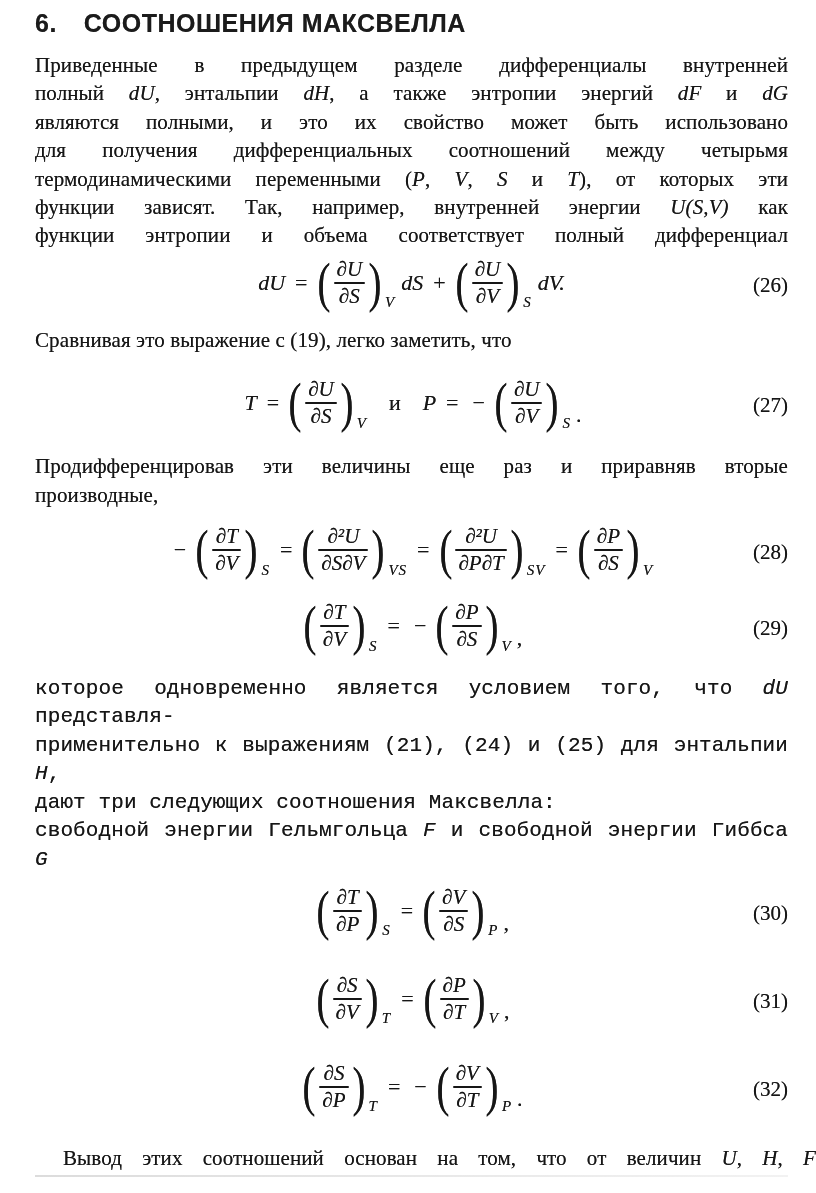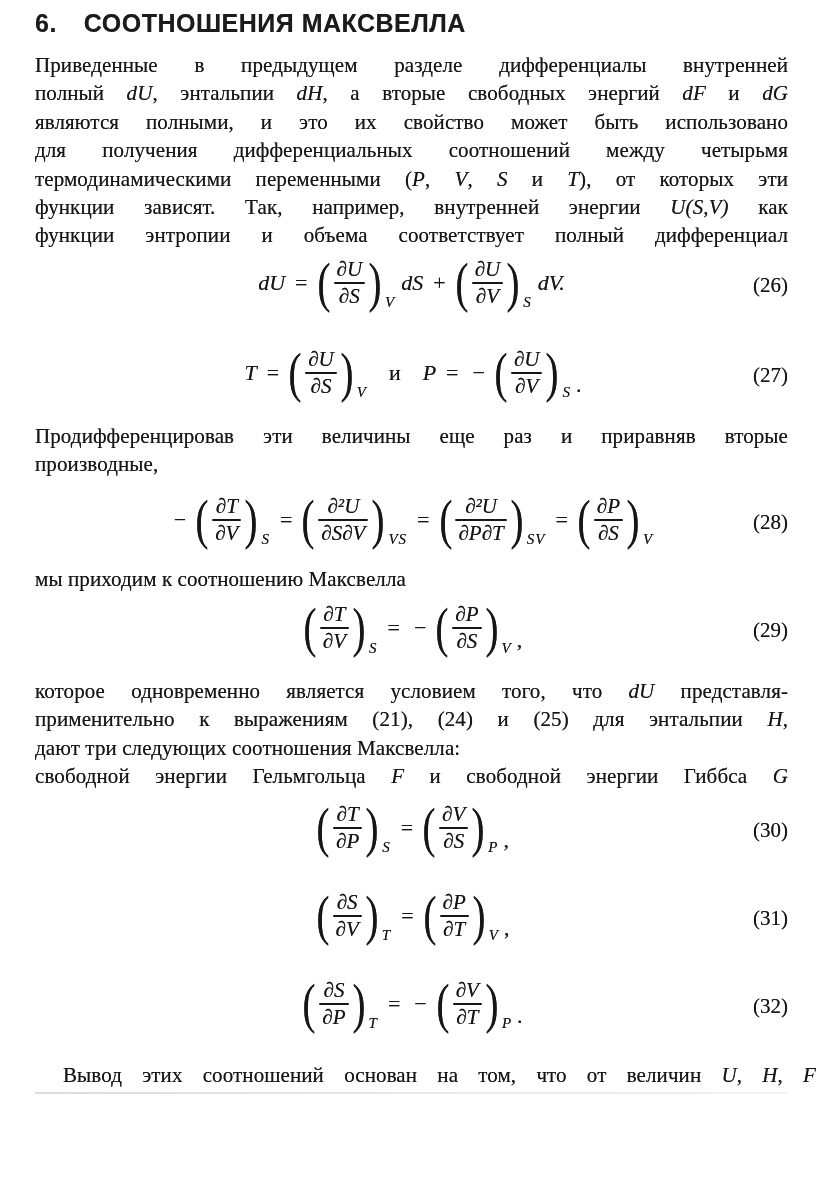--- a/index.html
+++ b/index.html
@@ -20,21 +20,21 @@
   .hnum{margin-right:27px;}
   
   .para{width:100%;}
   .tl{
     font-size:21px;line-height:28.4px;white-space:normal;
     text-shadow:0 0 0.6px rgba(0,0,0,0.65);
     letter-spacing:0.1px;
   }
   .jl{text-align:justify;text-align-last:justify;}
   .tl i{font-style:italic;}
-  .para-which{margin-top:8px;}
+  .para-which{margin-top:8px;font-family:Liberation Mono, monospace;}
   .para-conclusion{margin-top:16px;margin-left:28px;}
   
   .eqrow{
     position:relative;display:flex;justify-content:center;align-items:flex-start;
     padding-bottom:14px;min-height:52px;
   }
   #eq0{margin:8px 0 2px;}
   #eq1{margin:24px 0 8px;}
   #eq2{margin:16px 0 4px;}
   #eq3{margin:10px 0 6px;}
@@ -71,21 +71,21 @@
 <body>
 
 <div class="page">
 
   <div class="heading">
     <span class="hnum">6.</span><span class="htitle">СООТНОШЕНИЯ МАКСВЕЛЛА</span>
   </div>
 
   <div class="para">
       <div class="tl jl"><span>Приведенные в предыдущем разделе дифференциалы внутренней</span></div>
-      <div class="tl jl"><span>полный </span><i>dU</i><span>, энтальпии </span><i>dH</i><span>, а вторые свободных энергий </span><i>dF</i><span> и </span><i>dG</i></div>
+      <div class="tl jl"><span>полный </span><i>dU</i><span>, энтальпии </span><i>dH</i><span>, а также энтропии энергий </span><i>dF</i><span> и </span><i>dG</i></div>
       <div class="tl jl"><span>являются полными, и это их свойство может быть использовано</span></div>
       <div class="tl jl"><span>для получения дифференциальных соотношений между четырьмя</span></div>
       <div class="tl jl"><span>термодинамическими переменными (</span><i>P</i><span>, </span><i>V</i><span>, </span><i>S</i><span> и </span><i>T</i><span>), от которых эти</span></div>
       <div class="tl jl"><span>функции зависят. Так, например, внутренней энергии </span><i>U(S,V)</i><span> как</span></div>
       <div class="tl jl"><span>функции энтропии и объема соответствует полный дифференциал</span></div>
     </div>
 
   <div class="eqrow" id="eq0">
     <span class="formula">
         <span class="var">dU</span>
@@ -110,20 +110,23 @@
             <span class="den">∂V</span>
           </span>
           <span class="paren">)</span>
           <span class="sub">S</span>
         </span>
         <span class="var">dV.</span>
       </span>
     <span class="eqnum">(26)</span>
   </div>
 
+  <div class="para">
+      <div class="tl"><span>Сравнивая это выражение с (19), легко заметить, что</span></div>
+    </div>
 
   <div class="eqrow" id="eq1">
     <span class="formula">
         <span class="var">T</span>
         <span class="op">=</span>
         <span class="group">
           <span class="paren">(</span>
           <span class="stack">
             <span class="num">∂U</span>
             <span class="fbar"></span>
@@ -199,23 +202,20 @@
             <span class="fbar"></span>
             <span class="den">∂S</span>
           </span>
           <span class="paren">)</span>
           <span class="sub">V</span>
         </span>
       </span>
     <span class="eqnum">(28)</span>
   </div>
 
-  <div class="para">
-      <div class="tl"><span>мы приходим к соотношению Максвелла</span></div>
-    </div>
 
   <div class="eqrow" id="eq3">
     <span class="formula">
         <span class="group">
           <span class="paren">(</span>
           <span class="stack">
             <span class="num">∂T</span>
             <span class="fbar"></span>
             <span class="den">∂V</span>
           </span>

